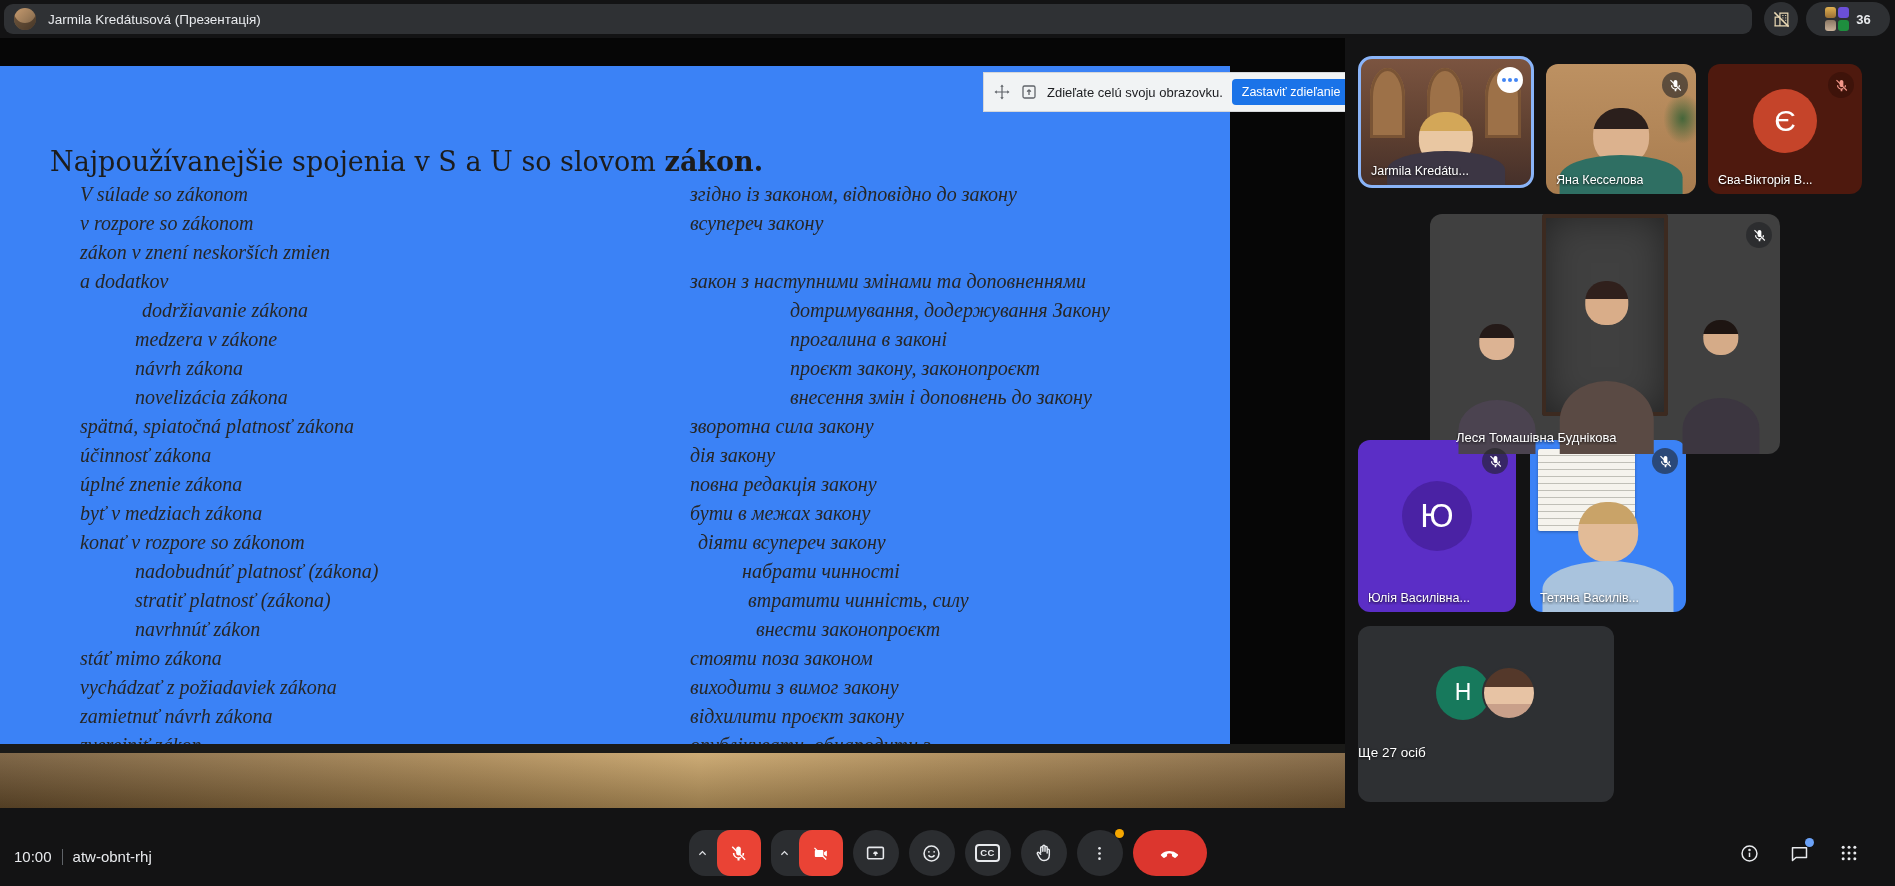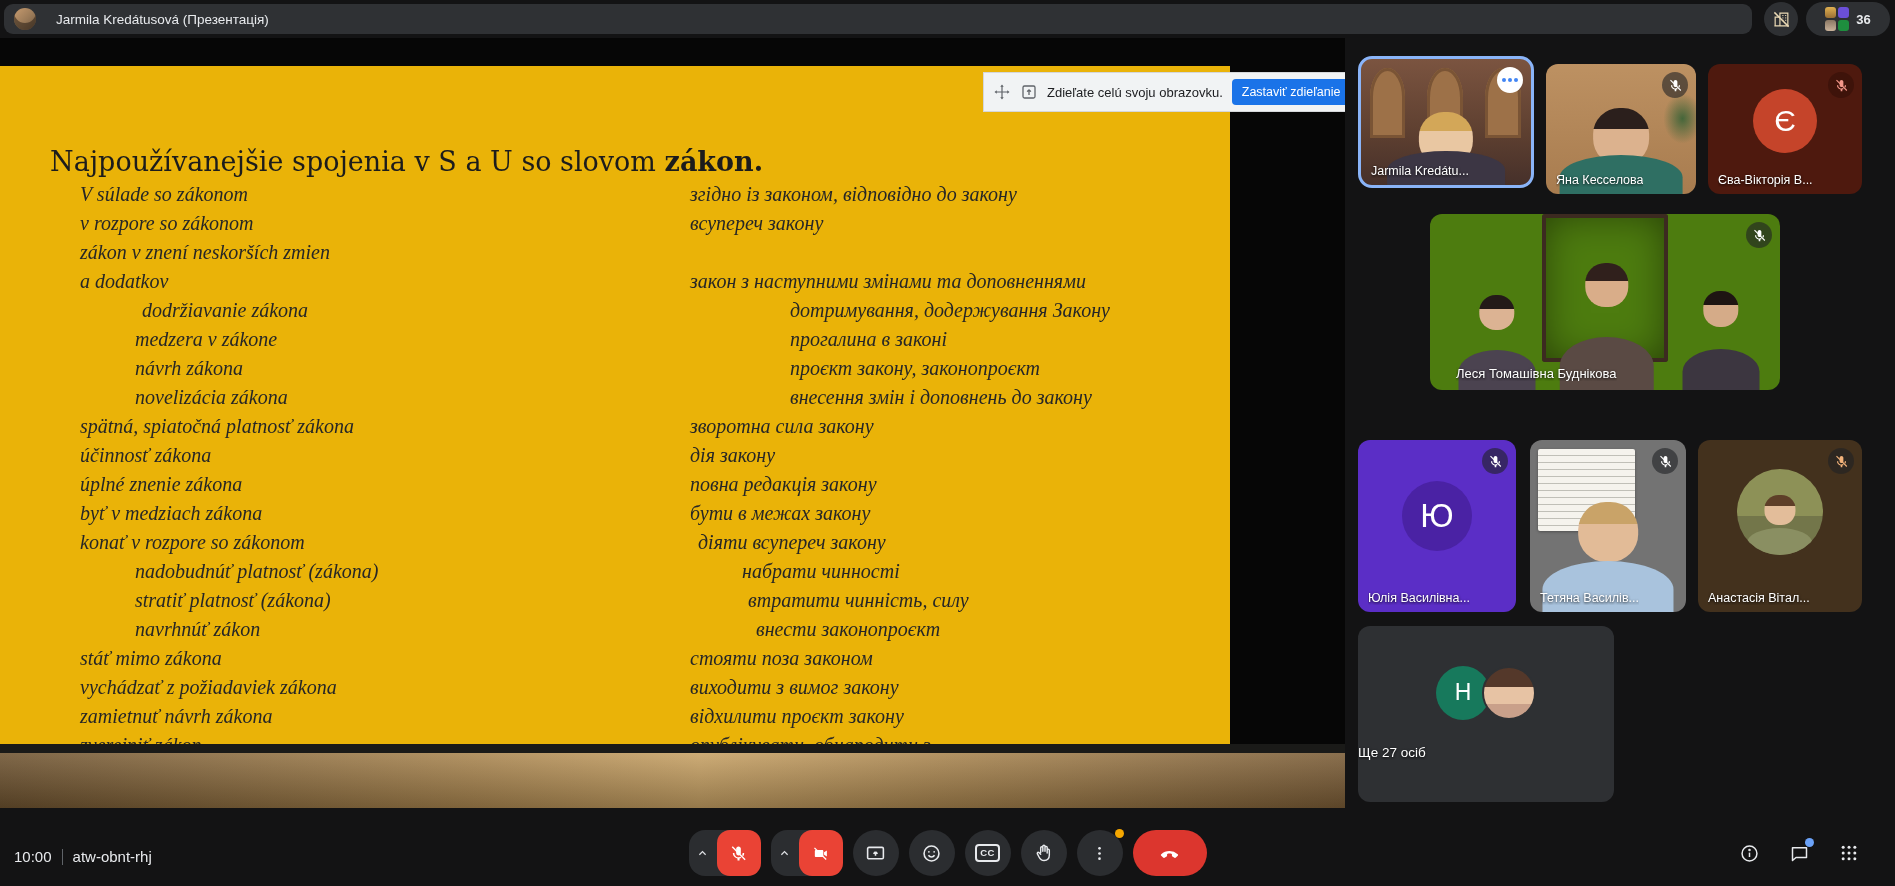--- a/index.html
+++ b/index.html
@@ -5,34 +5,34 @@
   html,body{margin:0;padding:0;background:#000;}
   .stage{position:relative;width:1895px;height:886px;background:#131314;overflow:hidden;
          font-family:"Liberation Sans",sans-serif;color:#e8eaed;}
 
   
   .topbar{position:absolute;left:0;top:0;width:100%;height:38px;background:#131314;}
   .tb-pill{position:absolute;left:4px;top:4px;width:1748px;height:30px;border-radius:9px;background:#2f3134;
            display:flex;align-items:center;}
   .tb-ava{width:22px;height:22px;border-radius:50%;margin:0 12px 0 10px;
           background:linear-gradient(135deg,#c79b6f 0%,#9a7a58 55%,#6e563f 100%);box-shadow:inset 0 -7px 0 rgba(40,30,20,.55);}
-  .tb-title{font-size:13.5px;color:#e8eaed;margin-left:8px;}
+  .tb-title{font-size:13.5px;color:#e8eaed;}
   .tb-circle{position:absolute;top:2px;width:34px;height:34px;border-radius:50%;background:#2e3033;
              display:flex;align-items:center;justify-content:center;color:#ead9b5;}
   .tb-count{position:absolute;left:1806px;top:2px;width:84px;height:34px;border-radius:17px;background:#2e3033;
             display:flex;align-items:center;justify-content:center;gap:7px;}
   .mini-grid{display:grid;grid-template-columns:11px 11px;grid-template-rows:11px 11px;gap:2px;}
   .mini-grid i{border-radius:3px;}
   .mg1{background:linear-gradient(180deg,#e0b050,#9a6f35);} .mg2{background:#6b4fd8;}
   .mg3{background:linear-gradient(180deg,#8a7763,#c9b29a);} .mg4{background:#1e8e3e;}
   .tb-count b{font-size:13px;font-weight:700;color:#e8eaed;}
 
   
   .screen{position:absolute;left:0;top:38px;width:1345px;height:770px;background:#060606;overflow:hidden;}
-  .slide{position:absolute;left:0;top:28px;width:1230px;height:678px;background:#eab308;color:#262626;
+  .slide{position:absolute;left:0;top:28px;width:1230px;height:678px;background:#3b82f6;color:#262626;
          font-family:"DejaVu Serif","Liberation Serif",serif;}
   .slide-title{position:absolute;left:50px;top:80px;font-size:27px;color:#1c1c1c;}
   .slide-title b{font-weight:700;}
   .col{position:absolute;top:114px;font-style:italic;font-size:20px;line-height:29px;white-space:pre;font-family:Liberation Serif, serif;}
   .col-left{left:80px;}
   .col-right{left:690px;}
   .slide-edge{position:absolute;left:0;top:706px;width:1345px;height:9px;background:#1a1a18;}
   .wood{position:absolute;left:0;top:715px;width:1345px;height:55px;
         background:linear-gradient(90deg,#6e5330 0%,#a9854f 35%,#c7a164 52%,#a9854f 70%,#7a5c36 100%);}
   .wood:after{content:'';position:absolute;inset:0;background:linear-gradient(180deg,rgba(255,255,255,.12),rgba(0,0,0,.25));}
@@ -71,37 +71,37 @@
 
   .t2{left:1546px;top:64px;width:150px;height:130px;background:linear-gradient(180deg,#bd9162 0%,#a87c4f 100%);}
   .t2:after{content:'';position:absolute;right:-8%;top:16%;width:34%;height:52%;
             background:radial-gradient(closest-side,#45663a,rgba(69,102,58,0) 75%);}
   .t2 .person{--hair:#2b1f1c;--skin:#dcb28e;--shirt:#2f6f63;width:86%;height:66%;}
 
   .t3{left:1708px;top:64px;width:154px;height:130px;background:#4e190e;}
   .t3 .mono{width:64px;height:64px;background:#c5442a;font-size:30px;}
   .t3 .mic{color:#f4978a;background:rgba(40,10,5,.4);}
 
-  .t4{left:1430px;top:214px;width:350px;height:176px;background:#4d7c0f;}
+  .t4{left:1430px;top:214px;width:350px;height:240px;background:#404040;}
   .t4 .door{position:absolute;left:32%;top:0;width:36%;height:84%;background:linear-gradient(90deg,#4e362a,#5a4030 50%,#44302 55%,#4e362a);
             border-radius:3px;box-shadow:inset 0 0 0 4px #3c2a20, inset 0 0 40px rgba(0,0,0,.5);}
   .t4 .pp{position:absolute;z-index:2;}
   .t4 .pp:before{content:'';position:absolute;left:50%;transform:translateX(-50%);top:0;width:46%;aspect-ratio:1;
        border-radius:46%;background:linear-gradient(180deg,var(--hair) 0 40%,var(--skin) 40%);}
   .t4 .pp:after{content:'';position:absolute;left:50%;transform:translateX(-50%);bottom:-4%;width:100%;height:46%;
        border-radius:50% 50% 0 0;background:var(--shirt);}
   .t4 .p1{left:8%;bottom:0;width:22%;height:54%;--hair:#241a18;--skin:#dcb393;--shirt:#4b4350;}
   .t4 .p2{left:37%;bottom:0;width:27%;height:72%;--hair:#30201c;--skin:#d9ad89;--shirt:#5a4a44;}
   .t4 .p3{left:72%;bottom:0;width:22%;height:56%;--hair:#1e1512;--skin:#d5ab88;--shirt:#3c3640;}
   .t4 .tag{left:26px;bottom:9px;font-size:13px;}
 
   .t5{left:1358px;top:440px;width:158px;height:172px;background:#5b2ec6;}
   .t5 .mono{width:70px;height:70px;background:#4a22a4;font-size:33px;}
 
-  .t6{left:1530px;top:440px;width:156px;height:172px;background:#737373;}
+  .t6{left:1530px;top:440px;width:156px;height:172px;background:#3b82f6;}
   .t6 .board{position:absolute;left:5%;top:5%;width:62%;height:48%;background:#f5f3ed;border-radius:2px;
              box-shadow:0 1px 3px rgba(0,0,0,.3);
              background-image:repeating-linear-gradient(180deg,rgba(140,140,130,0) 0 6px,rgba(140,140,130,.5) 6px 7px);}
   .t6 .person{--hair:#c9a368;--skin:#e2bb97;--shirt:#a9c3dd;width:88%;height:64%;}
 
   .t7{left:1698px;top:440px;width:164px;height:172px;background:#43311d;}
   .t7 .ava{position:absolute;left:50%;top:42%;transform:translate(-50%,-50%);width:86px;height:86px;border-radius:50%;
            overflow:hidden;background:linear-gradient(180deg,#8d9157 0 55%,#73764a 55%);}
   .t7 .ava .person{--hair:#5e3f28;--skin:#e3bd9a;--shirt:#8a8f62;width:80%;height:70%;}
   .t7 .mic{color:#f3b37b;}
@@ -275,35 +275,20 @@
           <svg viewBox="0 0 24 24" width="15" height="15">
             <path fill="currentColor" d="M12 14.5c1.66 0 3-1.34 3-3V6c0-1.66-1.34-3-3-3S9 4.34 9 6v5.5c0 1.66 1.34 3 3 3z"></path>
             <path fill="currentColor" d="M17.3 11.5c0 .95-.25 1.83-.68 2.6l1.45 1.45a6.92 6.92 0 0 0 1.23-4.05h-2zM6.7 11.5H4.7c0 3.53 2.61 6.43 6 6.92V21h2.6v-2.58c.86-.12 1.66-.42 2.38-.84l-1.47-1.47a4.97 4.97 0 0 1-7.51-4.61z"></path>
             <path stroke="currentColor" stroke-width="1.8" d="M4 3.5 20.5 20"></path>
           </svg>
         </span>
       </span>
     <span class="tag">Тетяна Василів...</span>
   </div>
 
-  <div class="tile t7">
-    <span class="ava">
-        <span class="person"></span>
-      </span>
-    <span class="mic">
-        <span class="ic">
-          <svg viewBox="0 0 24 24" width="15" height="15">
-            <path fill="currentColor" d="M12 14.5c1.66 0 3-1.34 3-3V6c0-1.66-1.34-3-3-3S9 4.34 9 6v5.5c0 1.66 1.34 3 3 3z"></path>
-            <path fill="currentColor" d="M17.3 11.5c0 .95-.25 1.83-.68 2.6l1.45 1.45a6.92 6.92 0 0 0 1.23-4.05h-2zM6.7 11.5H4.7c0 3.53 2.61 6.43 6 6.92V21h2.6v-2.58c.86-.12 1.66-.42 2.38-.84l-1.47-1.47a4.97 4.97 0 0 1-7.51-4.61z"></path>
-            <path stroke="currentColor" stroke-width="1.8" d="M4 3.5 20.5 20"></path>
-          </svg>
-        </span>
-      </span>
-    <span class="tag">Анастасія Вітал...</span>
-  </div>
 
   <div class="tile t8">
     <span class="avs">
       <span class="g-ava">Н</span>
       <span class="p-ava"></span>
     </span>
     <span class="tag">Ще 27 осіб</span>
   </div>
 
 

